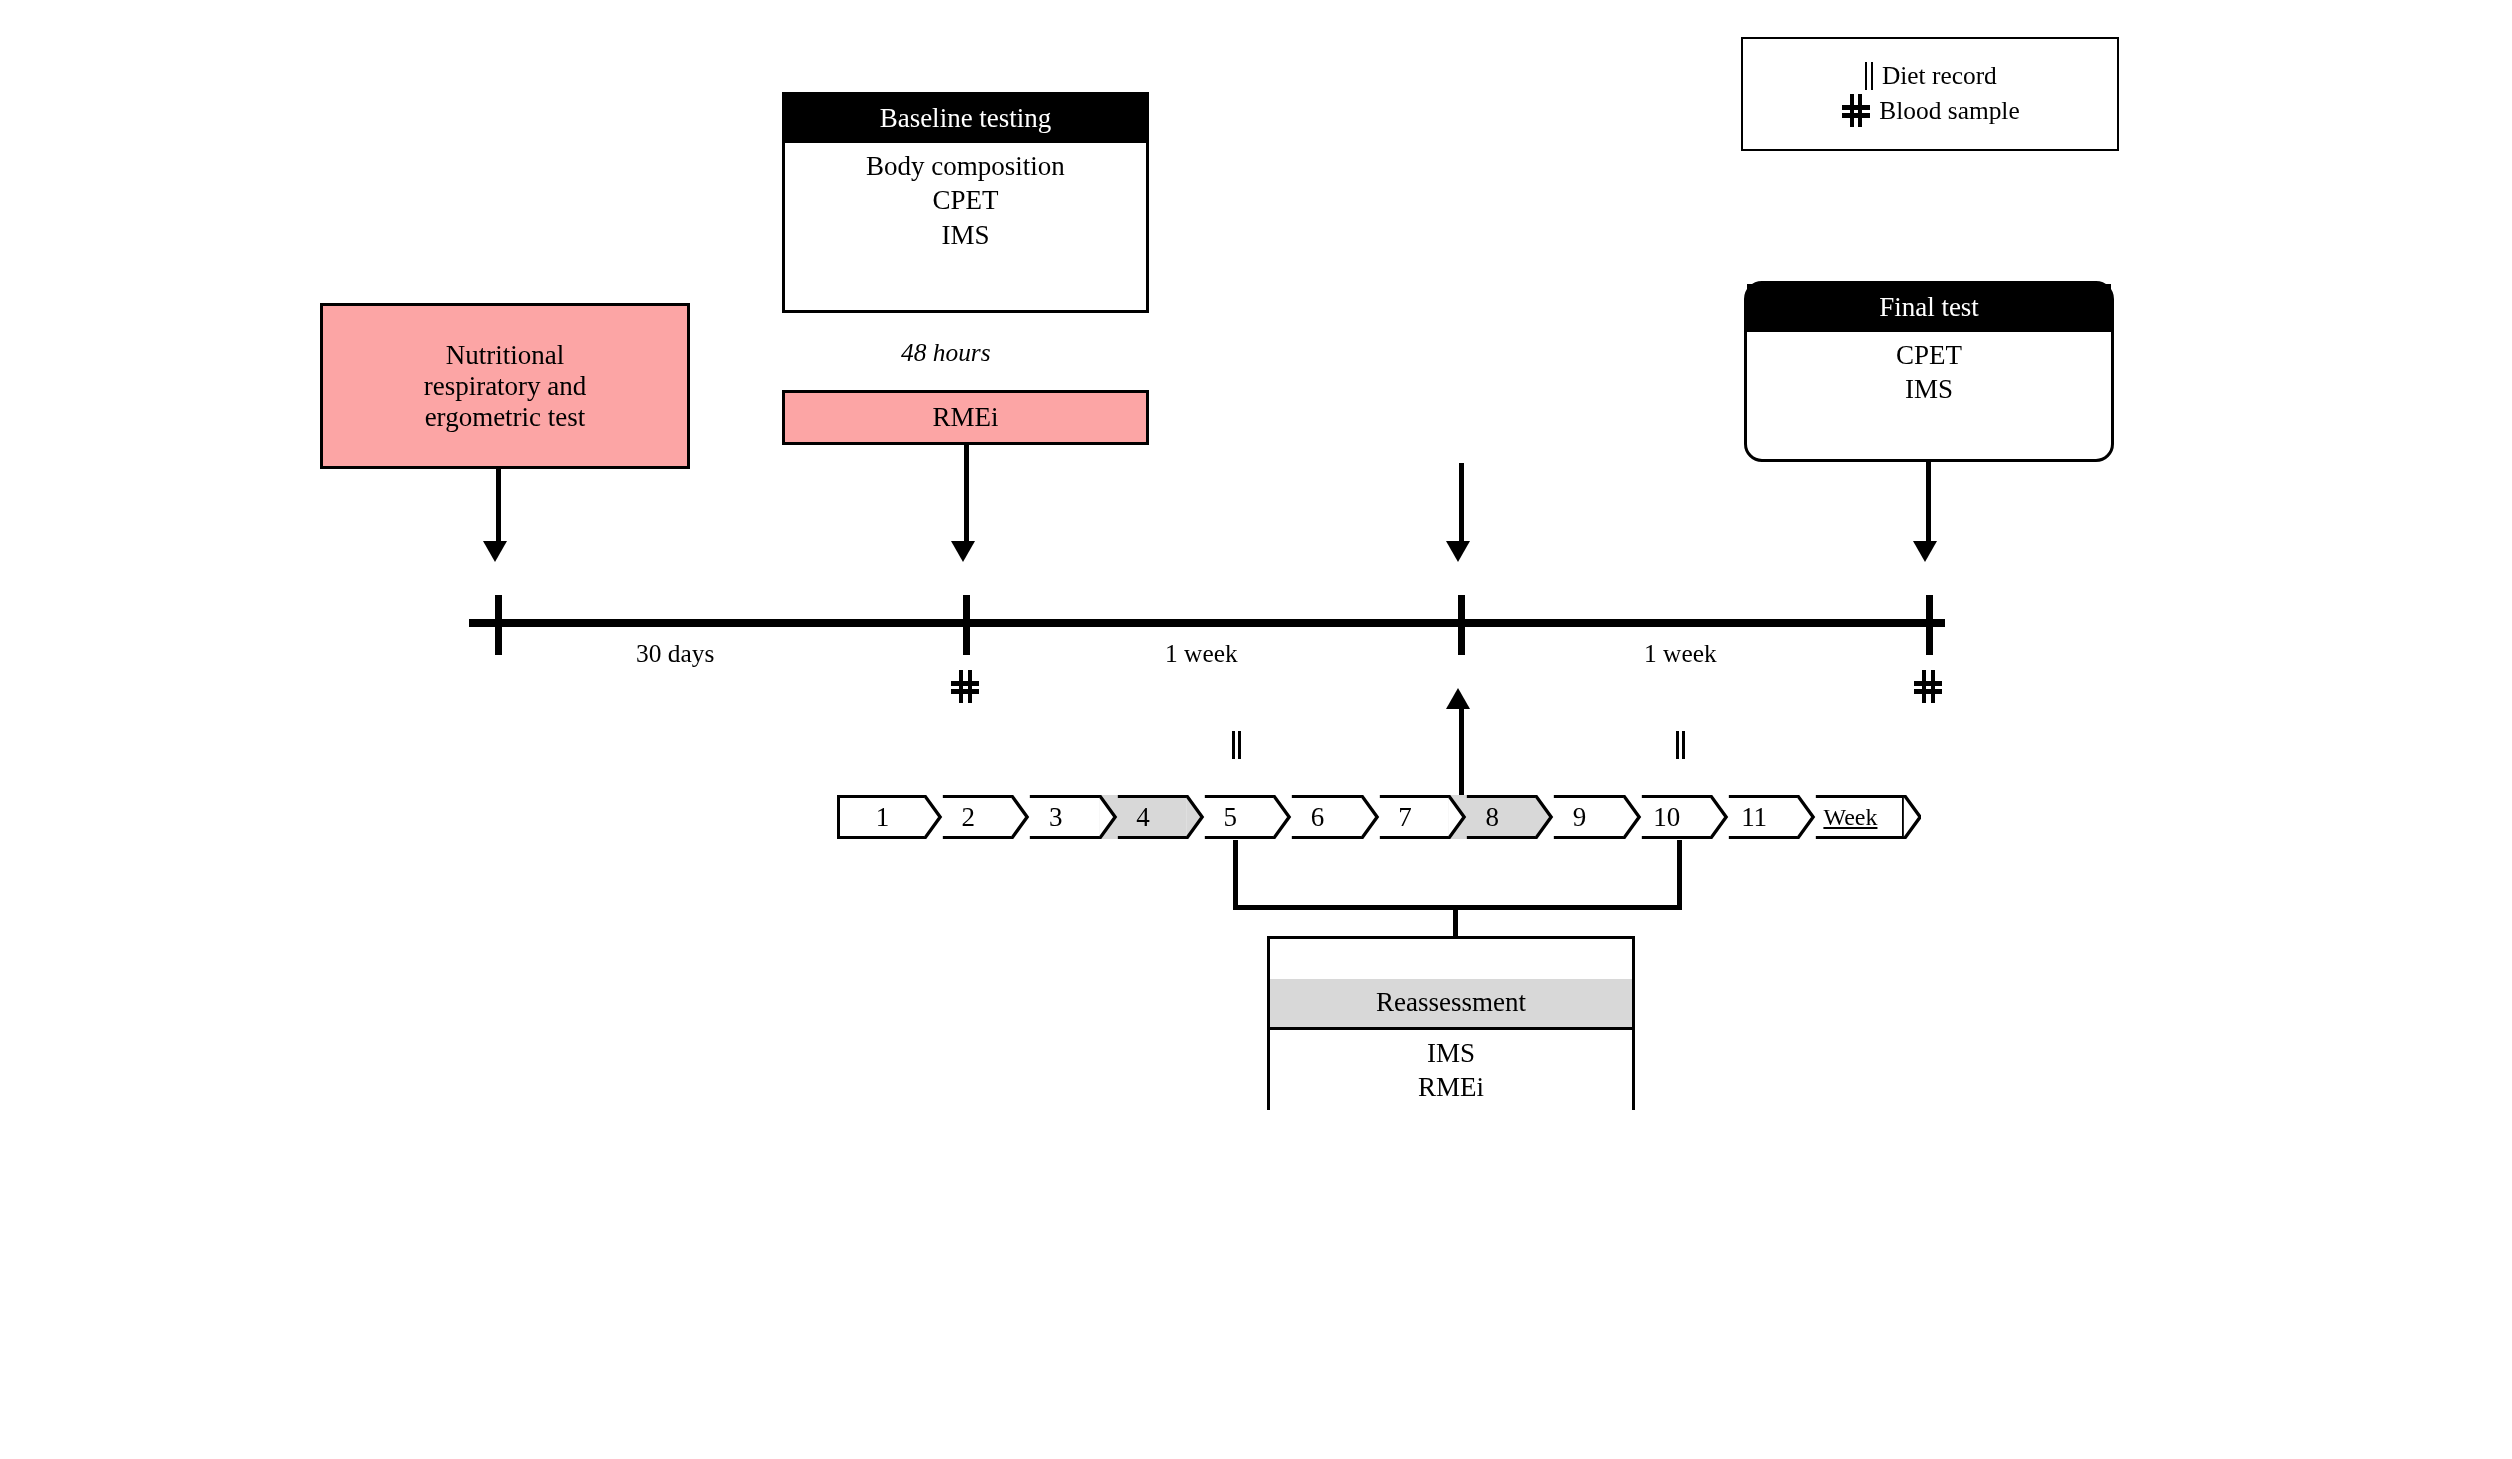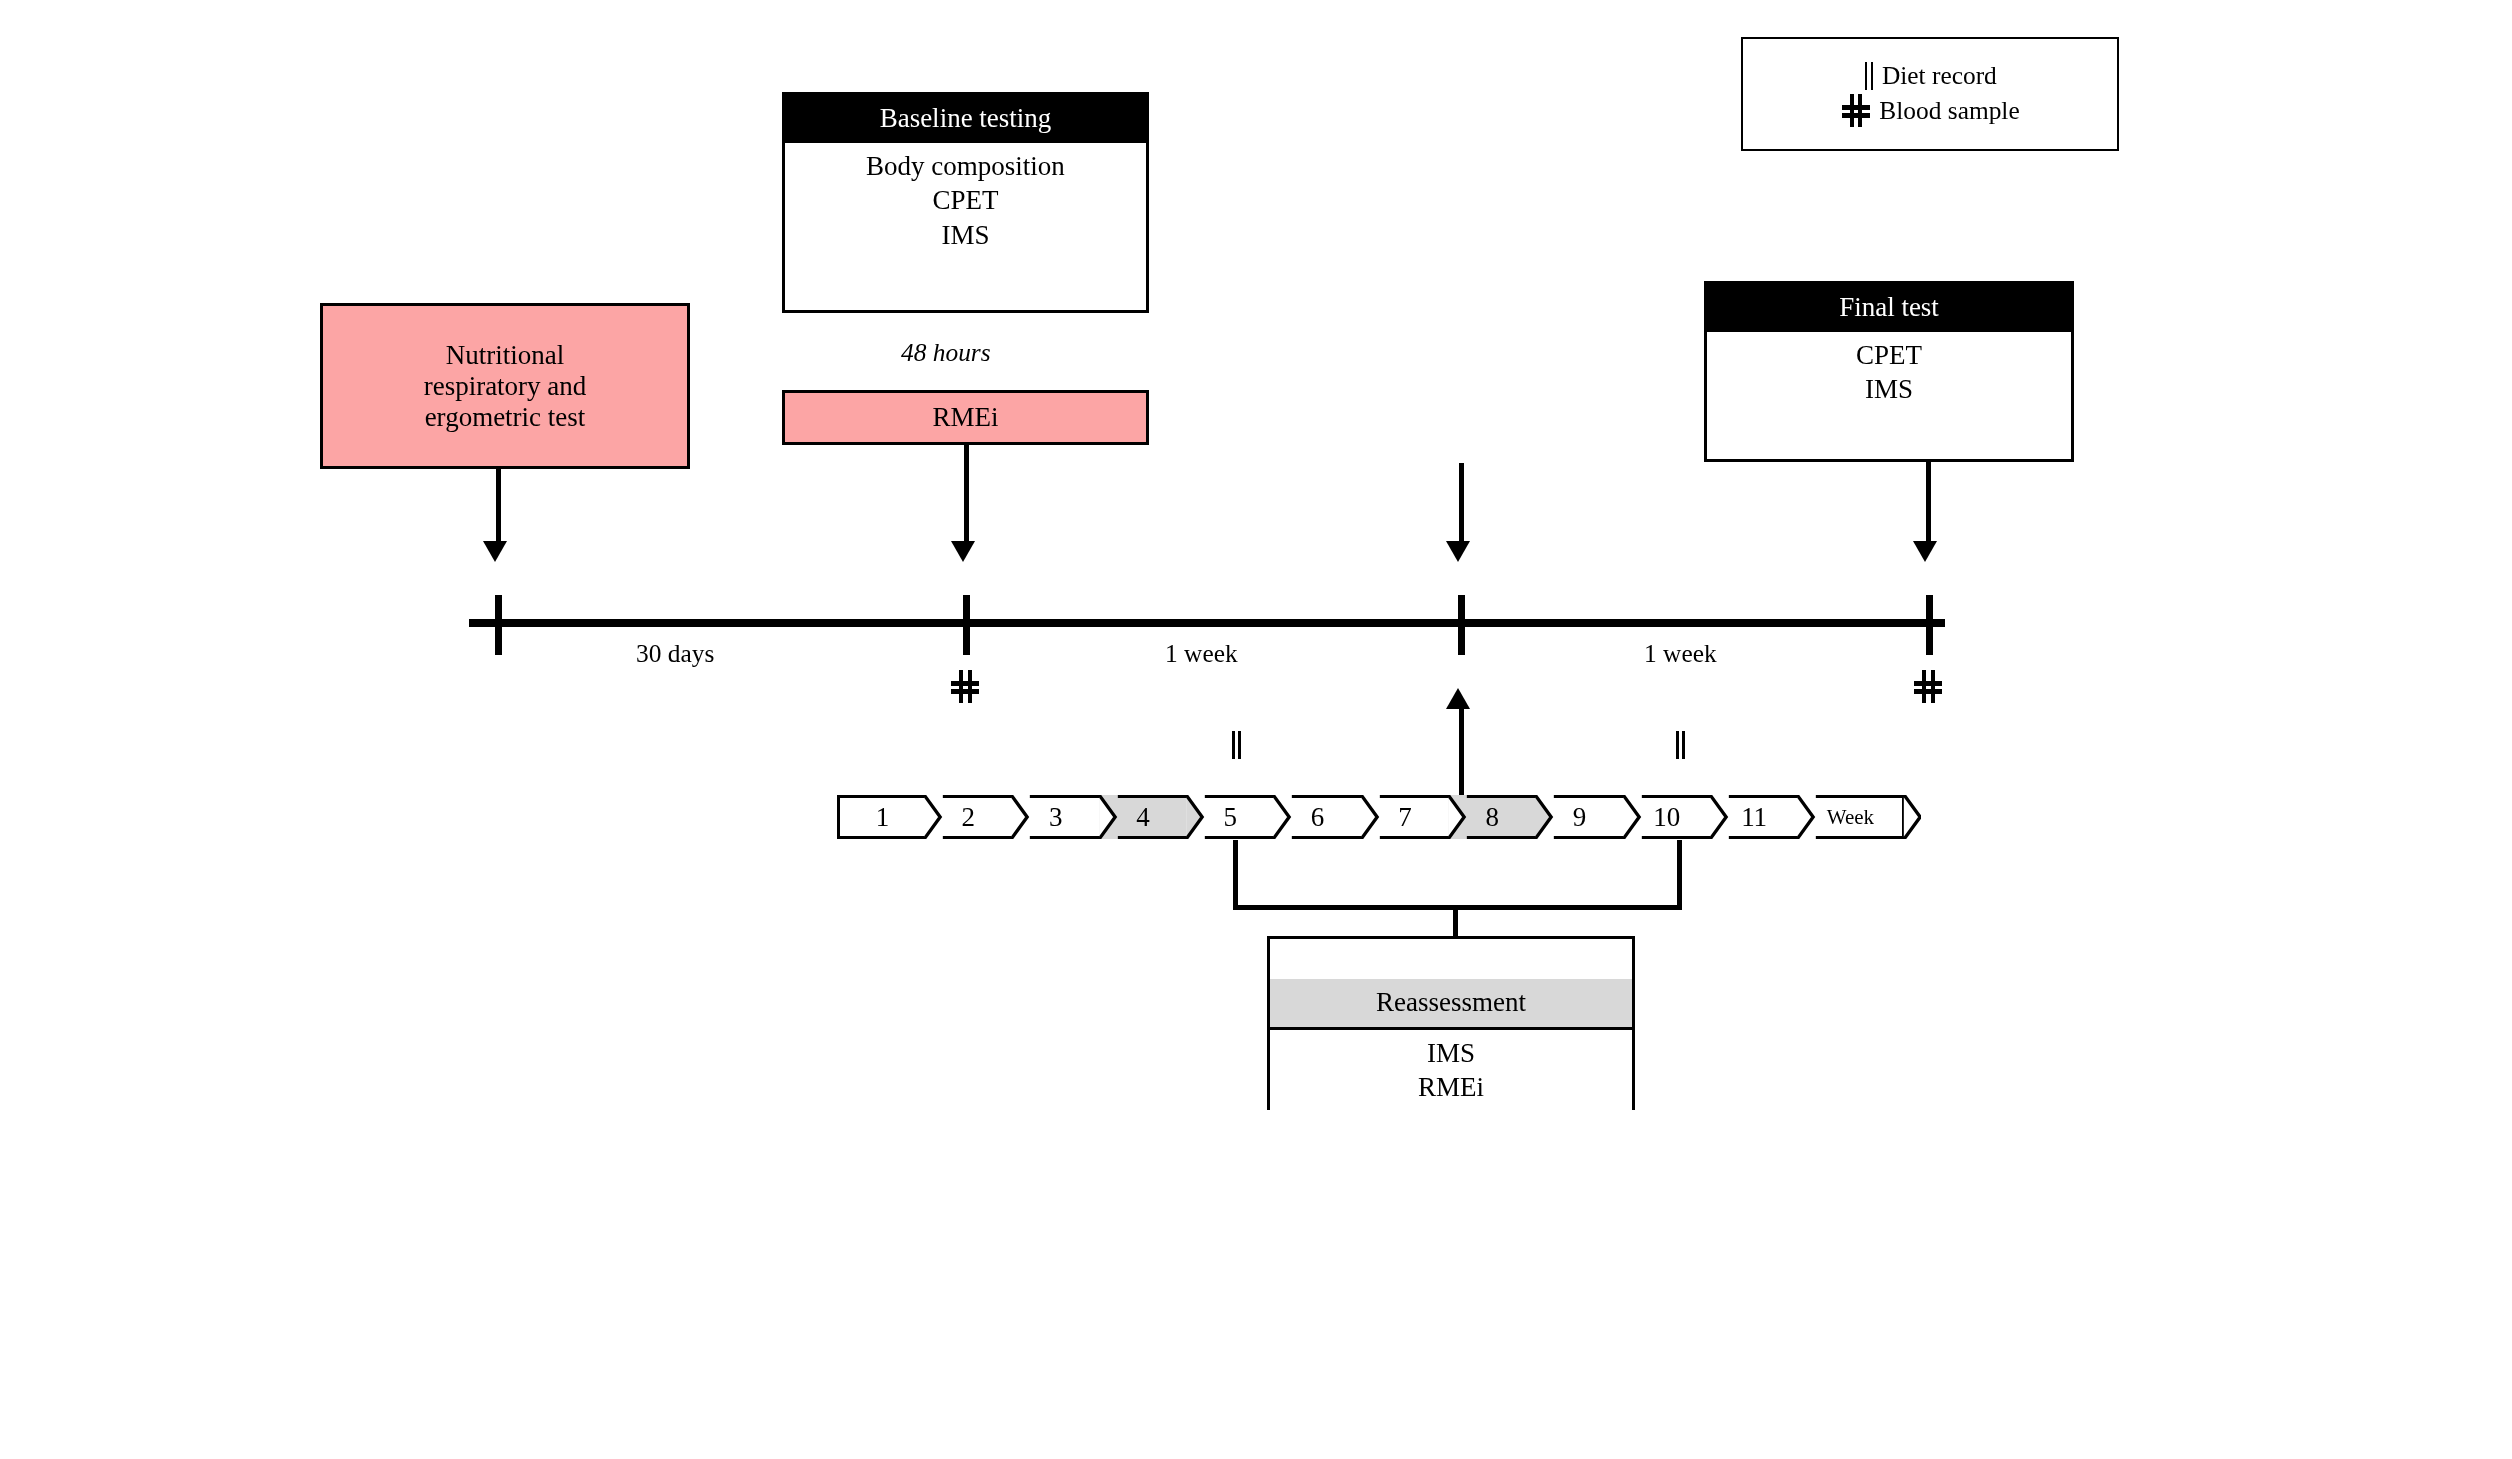--- a/index.html
+++ b/index.html
@@ -232,21 +232,22 @@
     position: absolute;
     right: -18px;
     top: -3.3px;
     width: 19px;
     height: 44px;
     z-index: 3;
   }
   .wk .chev svg { display: block; }
   .wk.last {
     width: 106px;
-    font-size: 21px;
+    font-size: 24px;
+    text-decoration: underline;
   }
 
   
   #caption {
     position: absolute;
     left: 14.7px;
     top: 1242px;
     width: 2484px;
     font-size: 36px;
     line-height: 1.46;
@@ -296,21 +297,21 @@
 
   <div class="box-plain" style="left:782px; top:390px; width:367px; height:55px;">
     <span>RMEi</span>
   </div>
   <div class="vline" style="left:964px; top:445px; height:98px;"></div>
   <div class="arrow-down" style="left:951px; top:541px;"></div>
 
   <div class="vline" style="left:1459px; top:463px; height:80px;"></div>
   <div class="arrow-down" style="left:1446px; top:541px;"></div>
 
-  <div class="box" style="left:1704px; top:281px; width:370px; height:181px;">
+  <div class="box" style="left:1744px; top:281px; width:370px; height:181px;border-radius:18px;">
     <div class="box-header">Final test</div>
     <div class="box-body">
       <div class="line">CPET</div>
       <div class="line">IMS</div>
     </div>
   </div>
   <div class="vline" style="left:1926px; top:462px; height:82px;"></div>
   <div class="arrow-down" style="left:1913px; top:541px;"></div>
 
   <div id="timeline-axis"></div>

